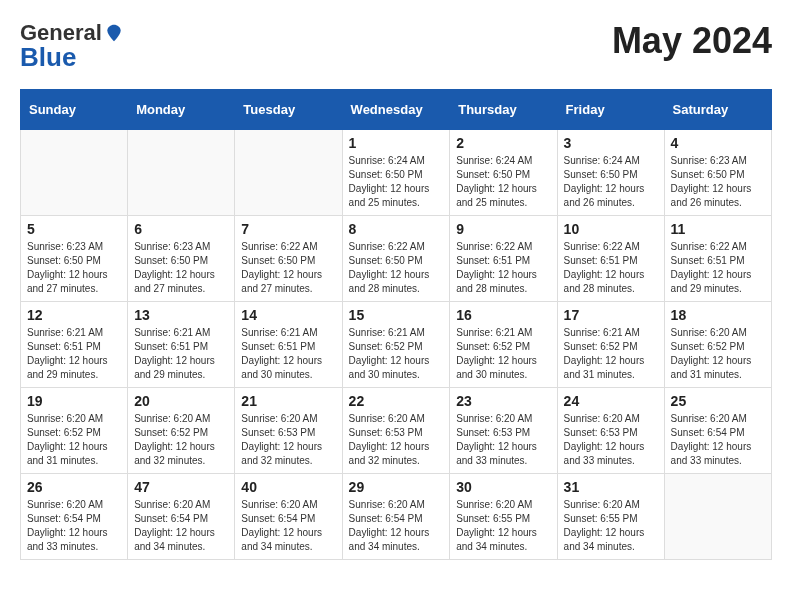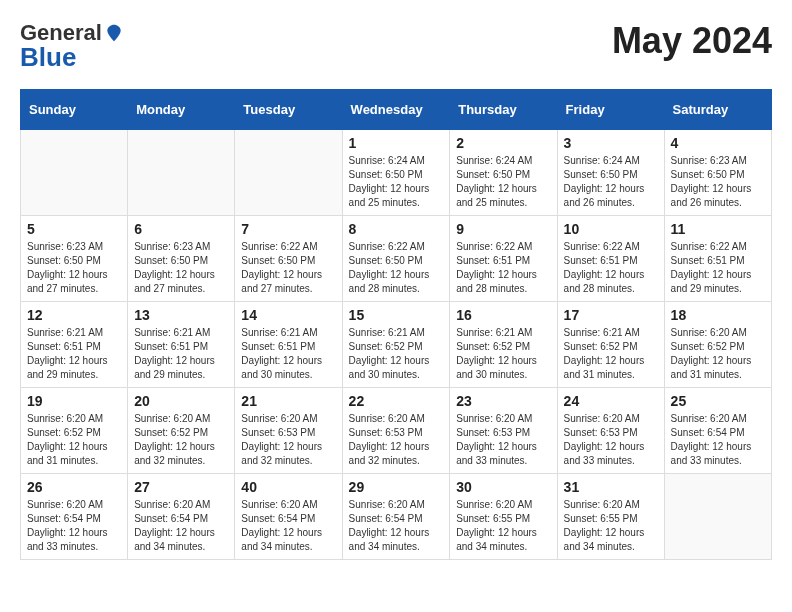--- a/index.html
+++ b/index.html
@@ -309,21 +309,21 @@
       </tr>
       <tr class="week-row">
         <td>
           <div class="day-number">26</div>
           <div class="day-info" style="white-space: pre-line;">Sunrise: 6:20 AM
 Sunset: 6:54 PM
 Daylight: 12 hours
 and 33 minutes.</div>
         </td>
         <td>
-          <div class="day-number">27</div>
+          <div class="day-number">47</div>
           <div class="day-info" style="white-space: pre-line;">Sunrise: 6:20 AM
 Sunset: 6:54 PM
 Daylight: 12 hours
 and 34 minutes.</div>
         </td>
         <td>
           <div class="day-number">40</div>
           <div class="day-info" style="white-space: pre-line;">Sunrise: 6:20 AM
 Sunset: 6:54 PM
 Daylight: 12 hours

